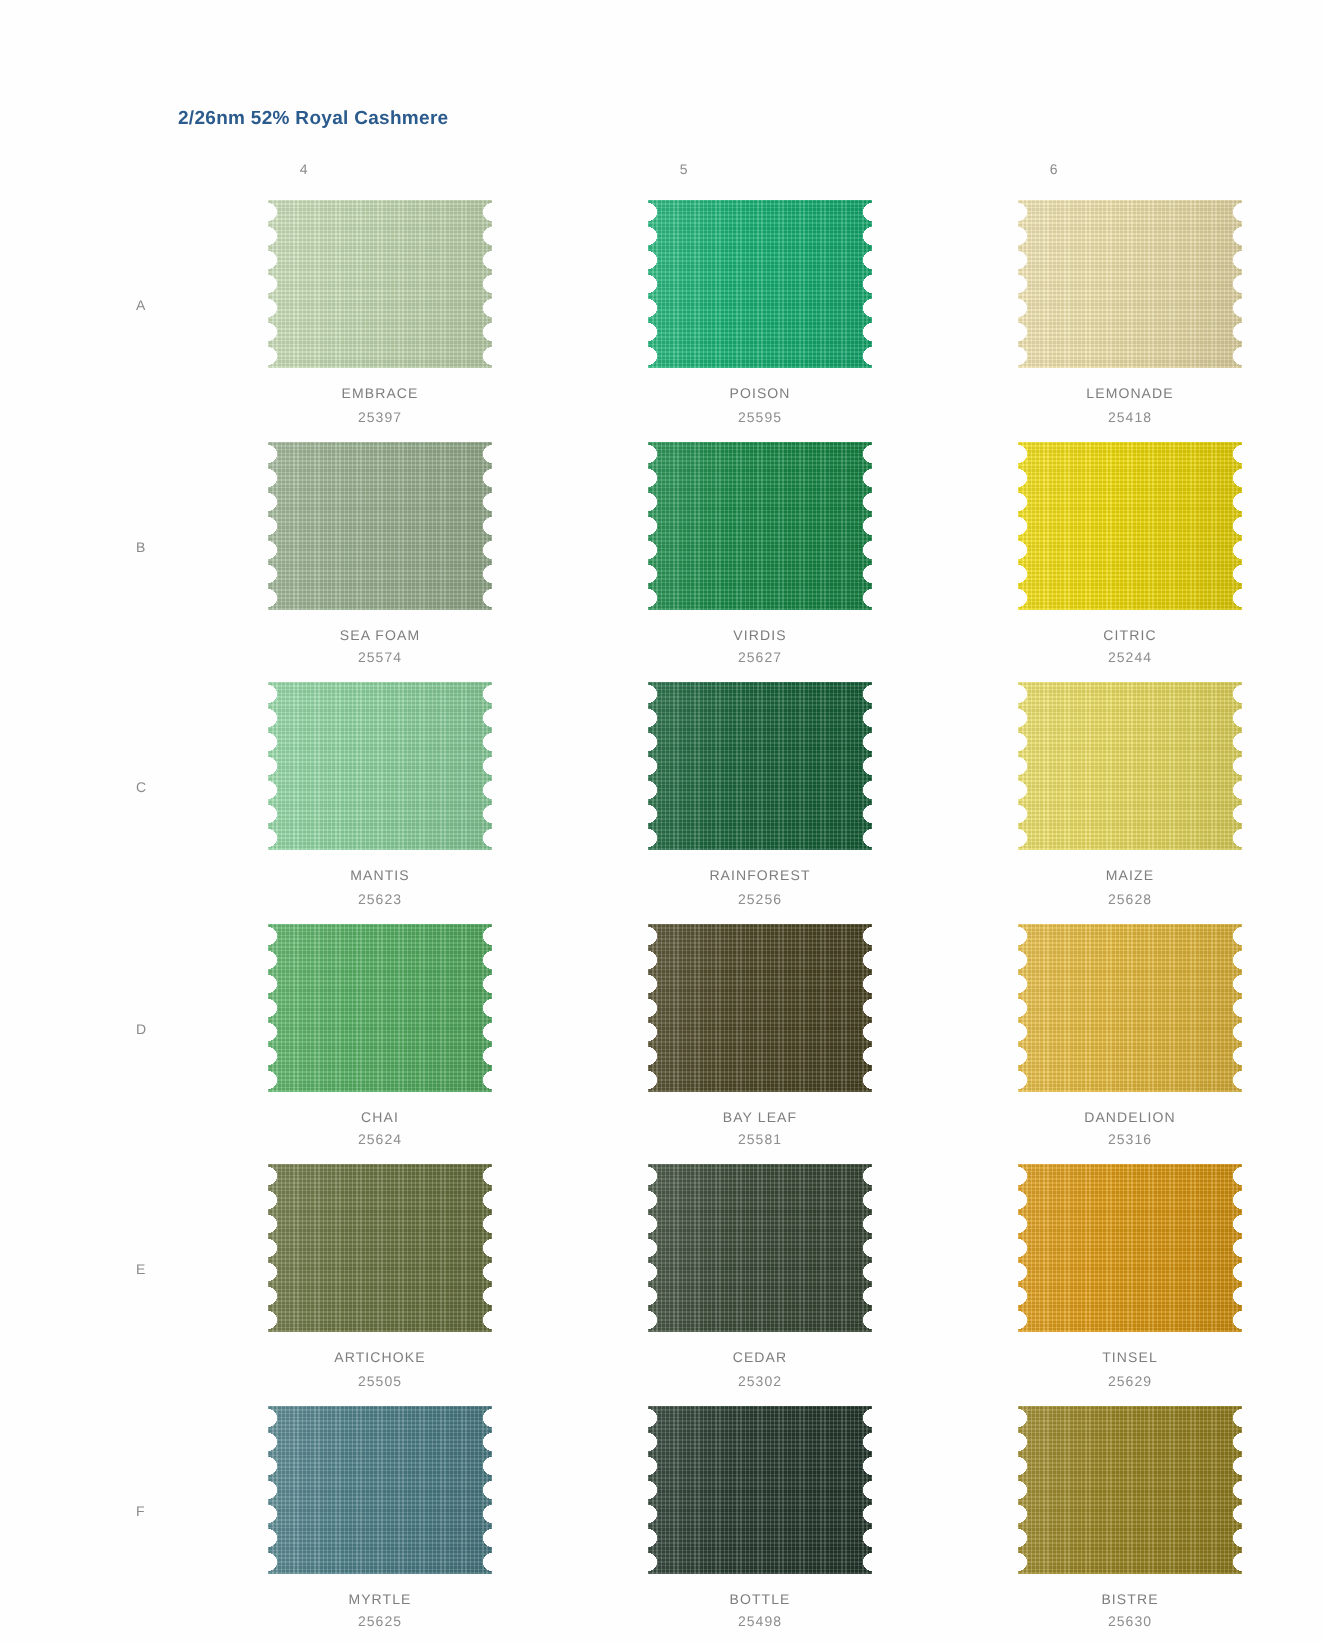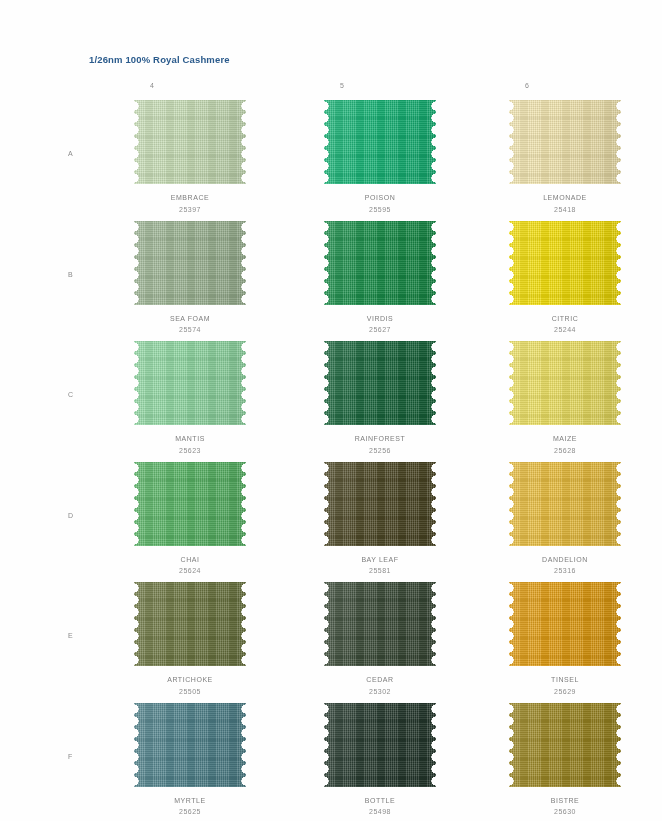--- a/index.html
+++ b/index.html
@@ -169,21 +169,21 @@
     font-size: 7px;
     color: #8d8d8d;
     letter-spacing: 0.5px;
   }
 </style>
 </head>
 <body>
 
 <div id="page">
 
-  <div id="title">1/26nm 100% Royal Cashmere</div>
+  <div id="title">2/26nm 52% Royal Cashmere</div>
 
   <div id="grid">
     <div class="col-headers">
         <div class="col-head" style="left: 122px;">4</div>
         <div class="col-head" style="left: 312px;">5</div>
         <div class="col-head" style="left: 497px;">6</div>
       </div>
   <div class="row" style="position: absolute; left: 0px; top: 18px; width: 662px;">
         <div class="row-label">A</div>
         <div class="cell" style="left: 95px;">

